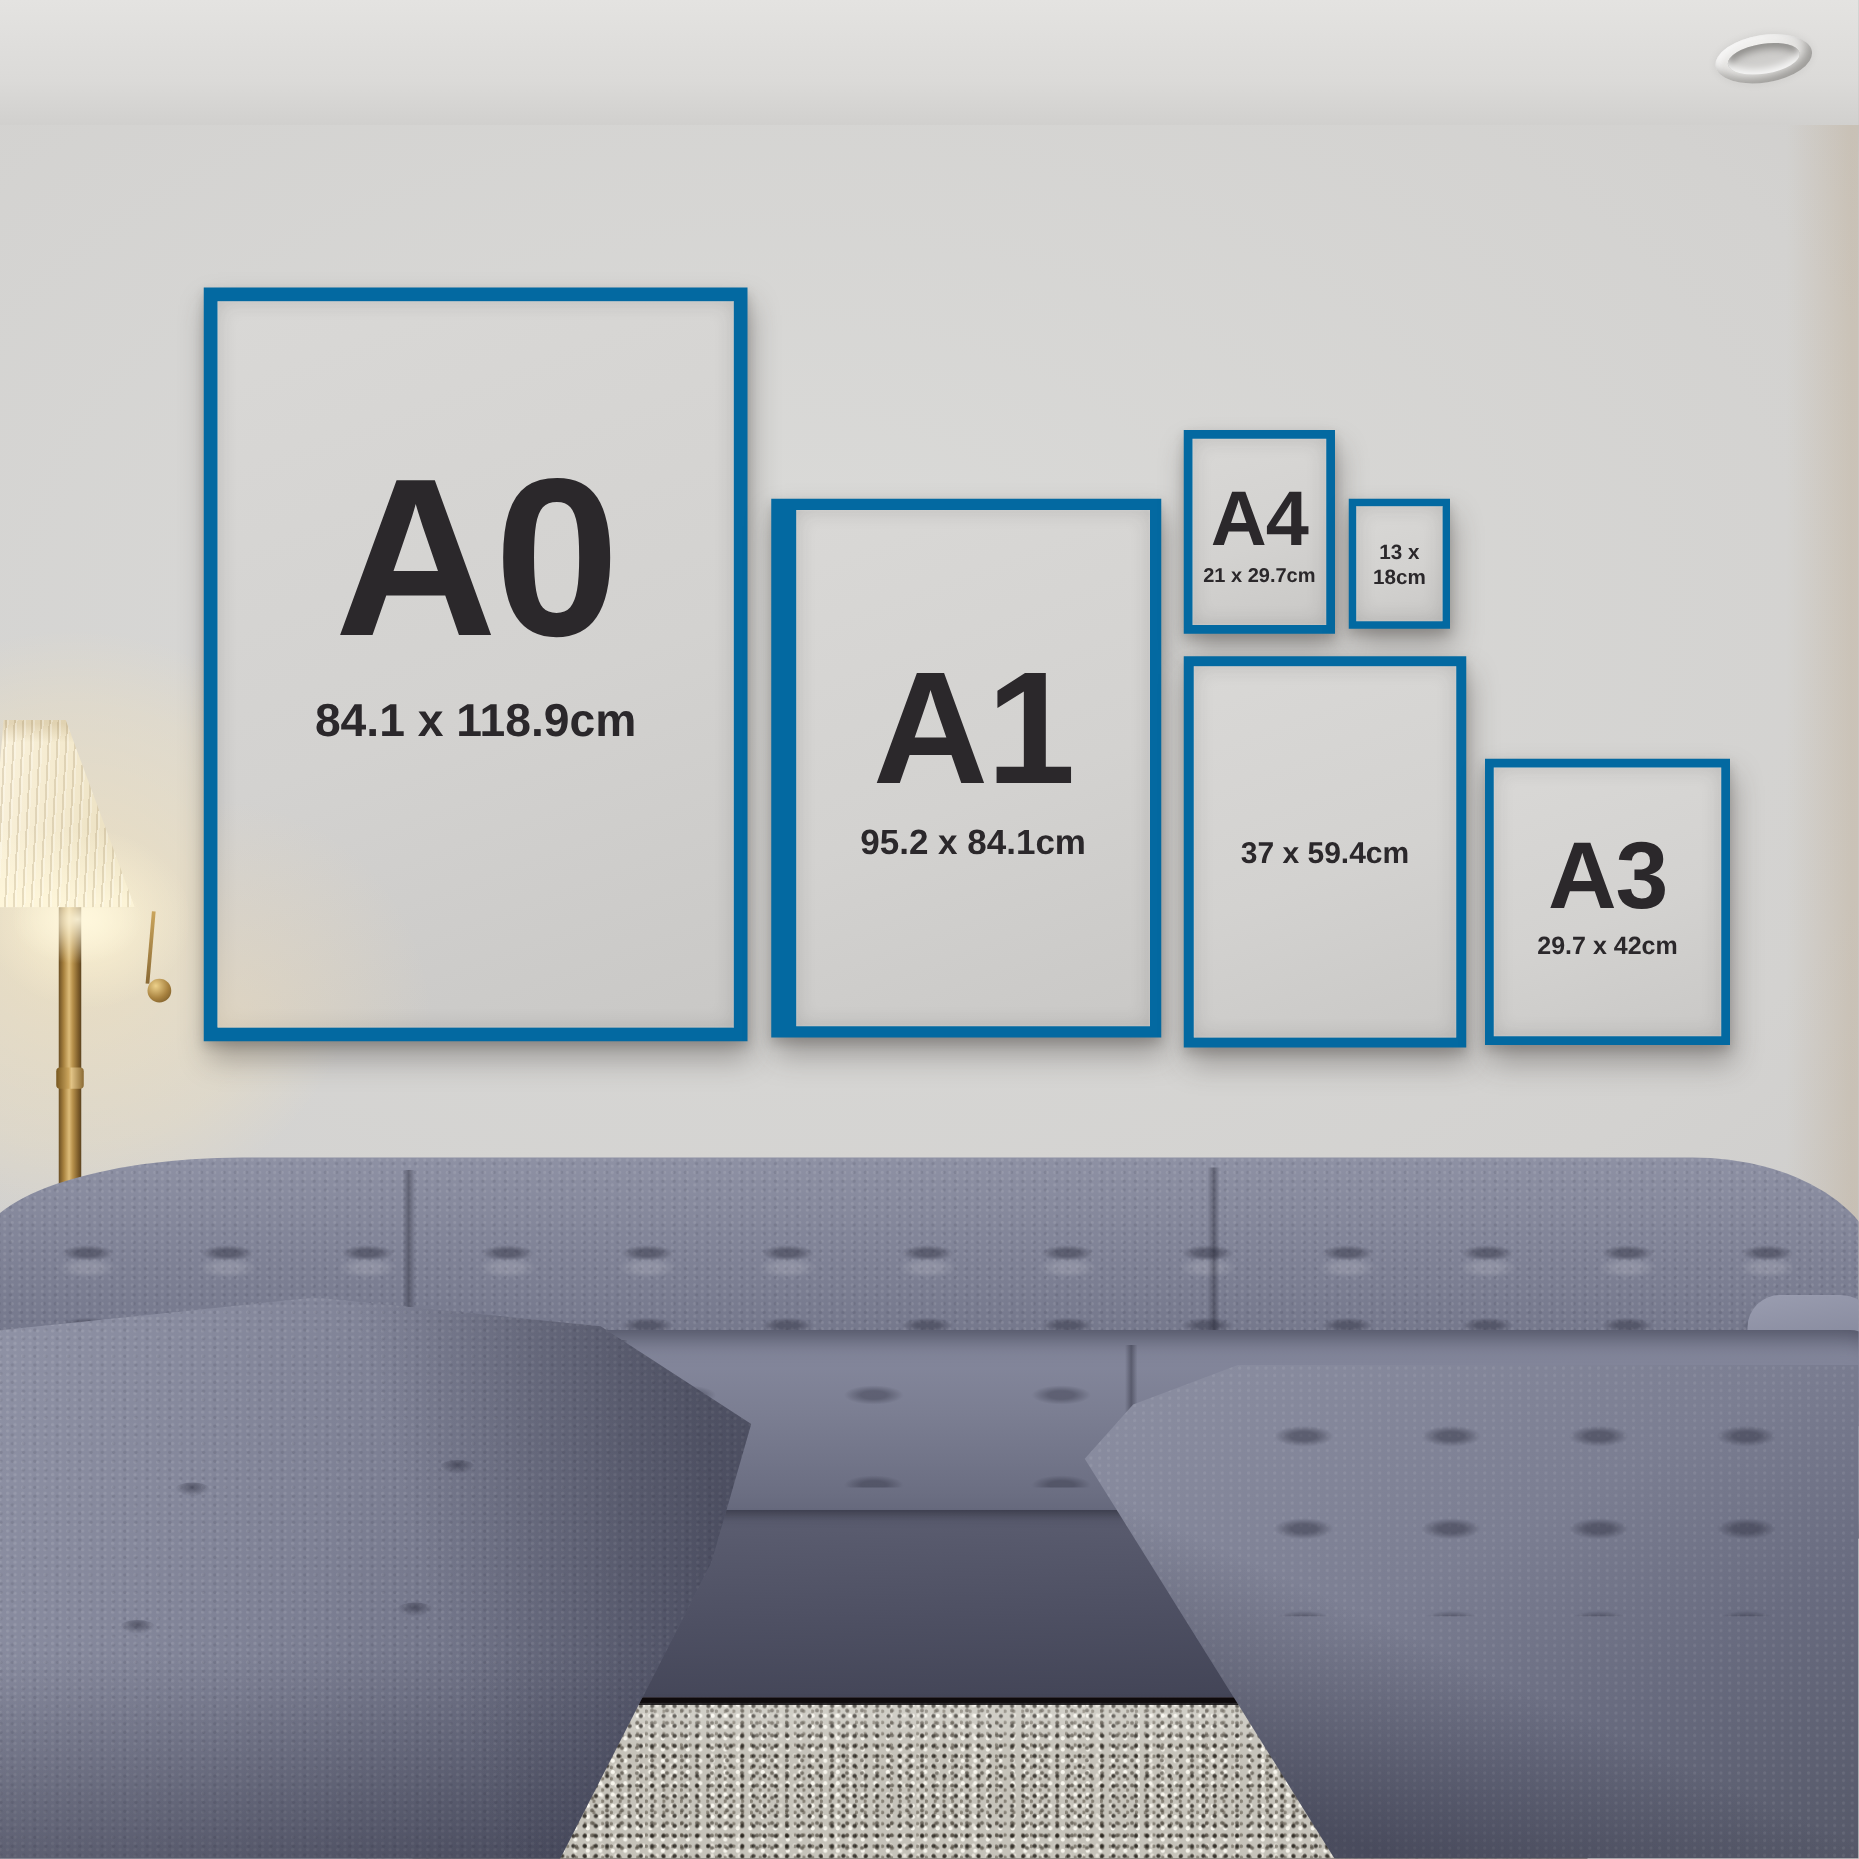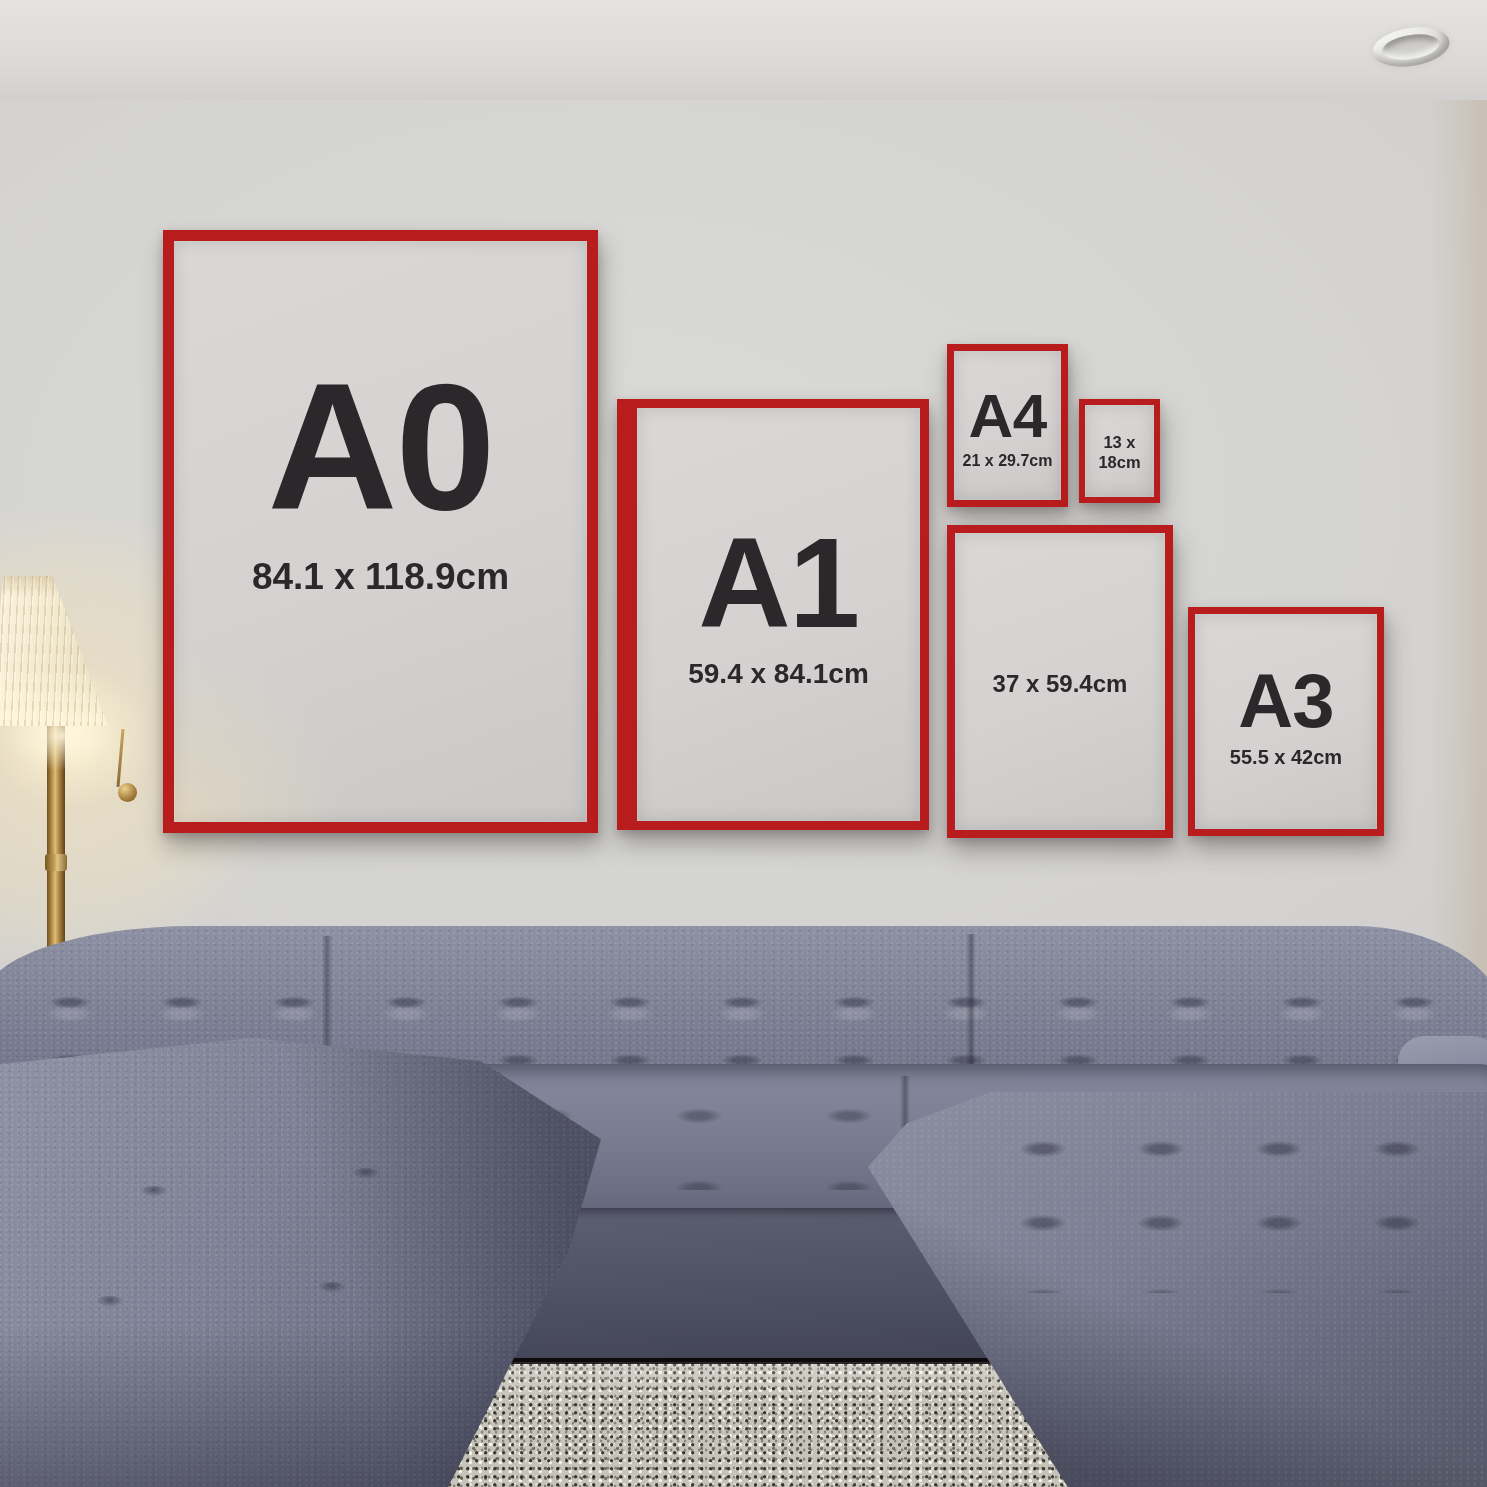--- a/index.html
+++ b/index.html
@@ -23,21 +23,21 @@
   .wall{position:absolute;left:0;top:100px;width:100%;height:1300px;
         background:radial-gradient(130% 95% at 42% 30%,#dadad8 0%,#d3d2d0 48%,#c8c7c6 82%,#bdbcbb 100%);}
   .wall-warm-right{position:absolute;right:0;top:100px;width:58px;height:960px;
         background:linear-gradient(90deg,rgba(187,166,138,0) 0%,rgba(183,161,131,0.32) 90%);}
   .lamp-glow{position:absolute;left:-260px;top:420px;width:640px;height:640px;
         background:radial-gradient(closest-side,rgba(255,232,180,0.55),rgba(255,232,180,0.22) 55%,rgba(255,232,180,0) 74%);}
   .lamp-glow-hot{position:absolute;left:-45px;top:635px;width:230px;height:200px;
         background:radial-gradient(closest-side,rgba(255,246,216,0.85),rgba(255,246,216,0) 72%);}
 
   
-  .frame{position:absolute;background:#b91c1c;padding:var(--bw);box-sizing:border-box;
+  .frame{position:absolute;background:#0369a1;padding:var(--bw);box-sizing:border-box;
          box-shadow:3px 14px 22px rgba(55,50,46,0.36),0 4px 8px rgba(55,50,46,0.22);}
   .poster{position:relative;width:100%;height:100%;
           background:linear-gradient(160deg,#d9d8d6 0%,#d3d2d0 55%,#c9c8c6 100%);
           box-shadow:inset 0 0 16px rgba(40,40,40,0.16),inset 0 0 2px rgba(255,255,255,0.45);}
   .poster.warm::after{content:'';position:absolute;inset:0;
           background:radial-gradient(60% 45% at 0% 100%,rgba(243,222,182,0.45),rgba(243,222,182,0) 70%);}
   .size-block{position:absolute;left:0;right:0;top:var(--block,50%);transform:translateY(-50%);
           text-align:center;color:#2b282b;}
   .size-label{font-weight:700;line-height:0.96;letter-spacing:-0.012em;font-size:var(--ls);}
   .size-dims{font-weight:700;font-size:var(--ds);margin-top:var(--dm,0.4em);letter-spacing:0;}
@@ -150,21 +150,21 @@
         <div class="size-label">A0</div>
         <div class="size-dims">84.1 x 118.9cm</div>
       </div>
     </div>
   </div>
 
   <div class="frame" style="left:617px;top:399px;width:312px;height:431px;padding-left:20px;--bw:9px;--block:48%;--ls:128px;--ds:28px;--dm:13px;">
     <div class="poster">
       <div class="size-block">
         <div class="size-label">A1</div>
-        <div class="size-dims">59.4 x 84.1cm</div>
+        <div class="size-dims">95.2 x 84.1cm</div>
       </div>
     </div>
   </div>
 
   <div class="frame" style="left:947px;top:344px;width:121px;height:163px;--bw:7px;--block:52%;--ls:62px;--ds:16px;--dm:6px;">
     <div class="poster">
       <div class="size-block">
         <div class="size-label">A4</div>
         <div class="size-dims">21 x 29.7cm</div>
       </div>
@@ -187,21 +187,21 @@
       <div class="size-block">
         <div class="size-dims">37 x 59.4cm</div>
       </div>
     </div>
   </div>
 
   <div class="frame" style="left:1188px;top:607px;width:196px;height:229px;--bw:7px;--block:48%;--ls:76px;--ds:20px;--dm:8px;">
     <div class="poster">
       <div class="size-block">
         <div class="size-label">A3</div>
-        <div class="size-dims">55.5 x 42cm</div>
+        <div class="size-dims">29.7 x 42cm</div>
       </div>
     </div>
   </div>
 
   <div>
     <div class="lamp-glow-hot"></div>
     <div class="lamp-pole"></div>
     <div class="lamp-collar"></div>
     <div class="lamp-chain"></div>
     <div class="lamp-ball"></div>

